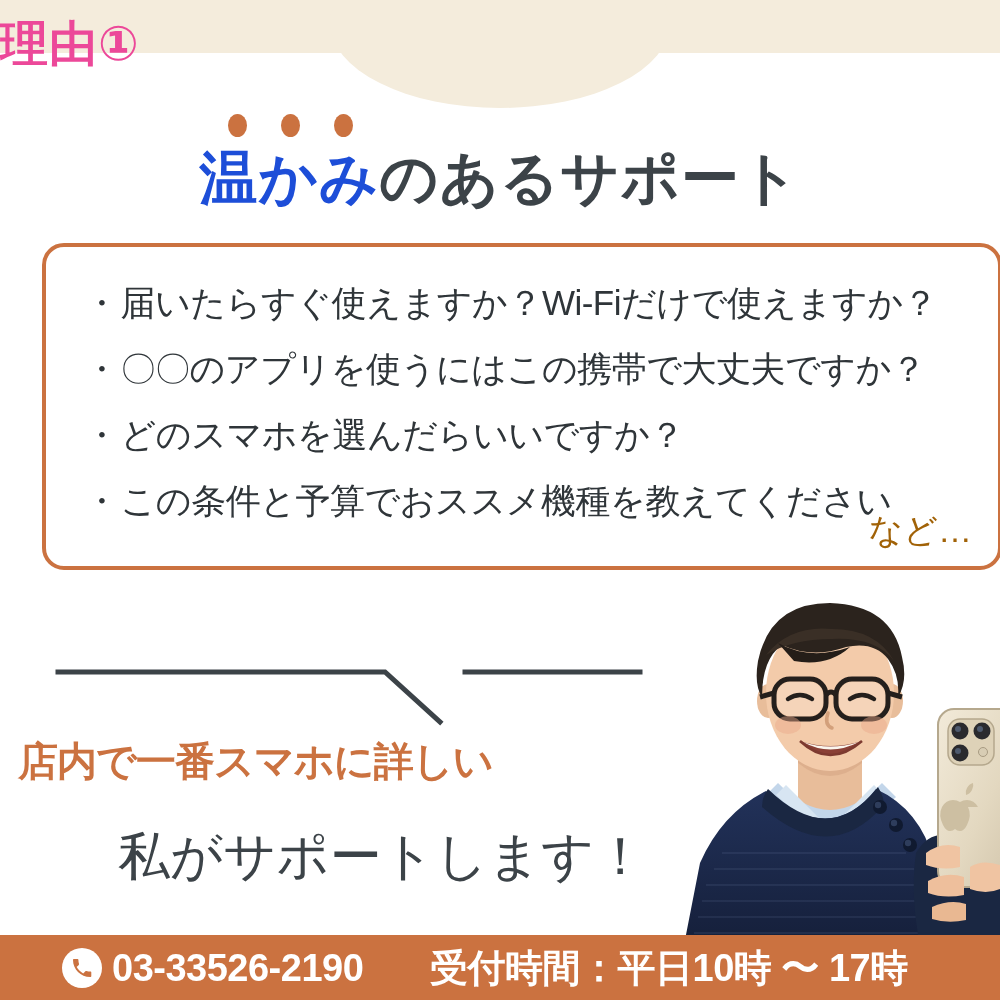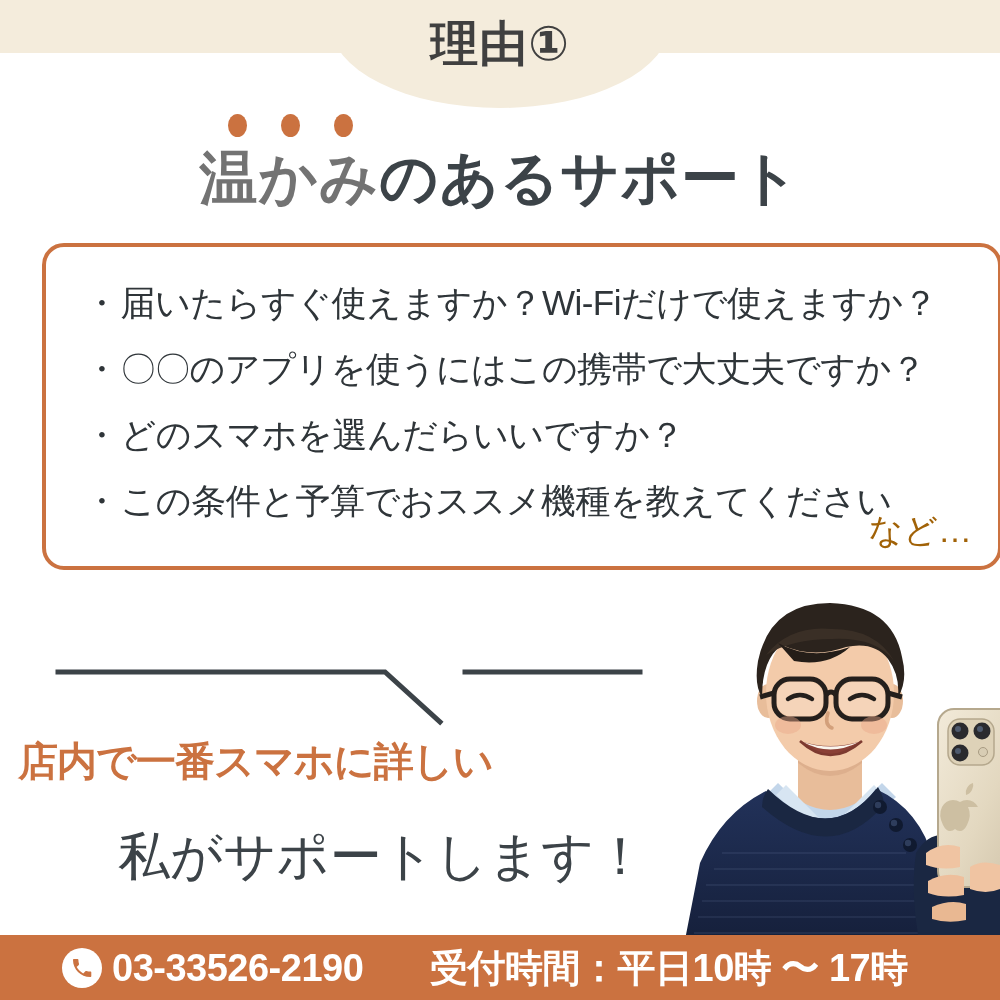--- a/index.html
+++ b/index.html
@@ -32,25 +32,25 @@
     left: 330px; top: -62px;
     width: 340px; height: 170px;
     background: #f4ecdc;
     border-radius: 50% / 50%;
     z-index: 2;
   }
   .header-title {
     position: absolute;
     left: 0; top: 16px;
     width: 1000px;
-    text-align: center;
+    text-align: left;
     font-size: 48px;
     font-weight: bold;
     letter-spacing: 1px;
-    color: #404040;
+    color: #ec4899;
     z-index: 3;
     line-height: 1.15;
     white-space: nowrap;
   }
 
   
   .dots {
     position: absolute;
     left: 228px; top: 114px;
     display: flex;
@@ -69,21 +69,21 @@
     left: 0; top: 140px;
     width: 1000px;
     text-align: center;
     font-size: 58px;
     font-weight: bold;
     color: #3c4348;
     letter-spacing: 1px;
     white-space: nowrap;
     z-index: 4;
   }
-  .subtitle .hl { color: #737373; }
+  .subtitle .hl { color: #1d4ed8; }
 
   
   .bullet-box {
     position: absolute;
     left: 42px; top: 243px;
     width: 960px; height: 327px;
     border: 4px solid #cb7240;
     border-radius: 22px;
     background: #ffffff;
     z-index: 3;

